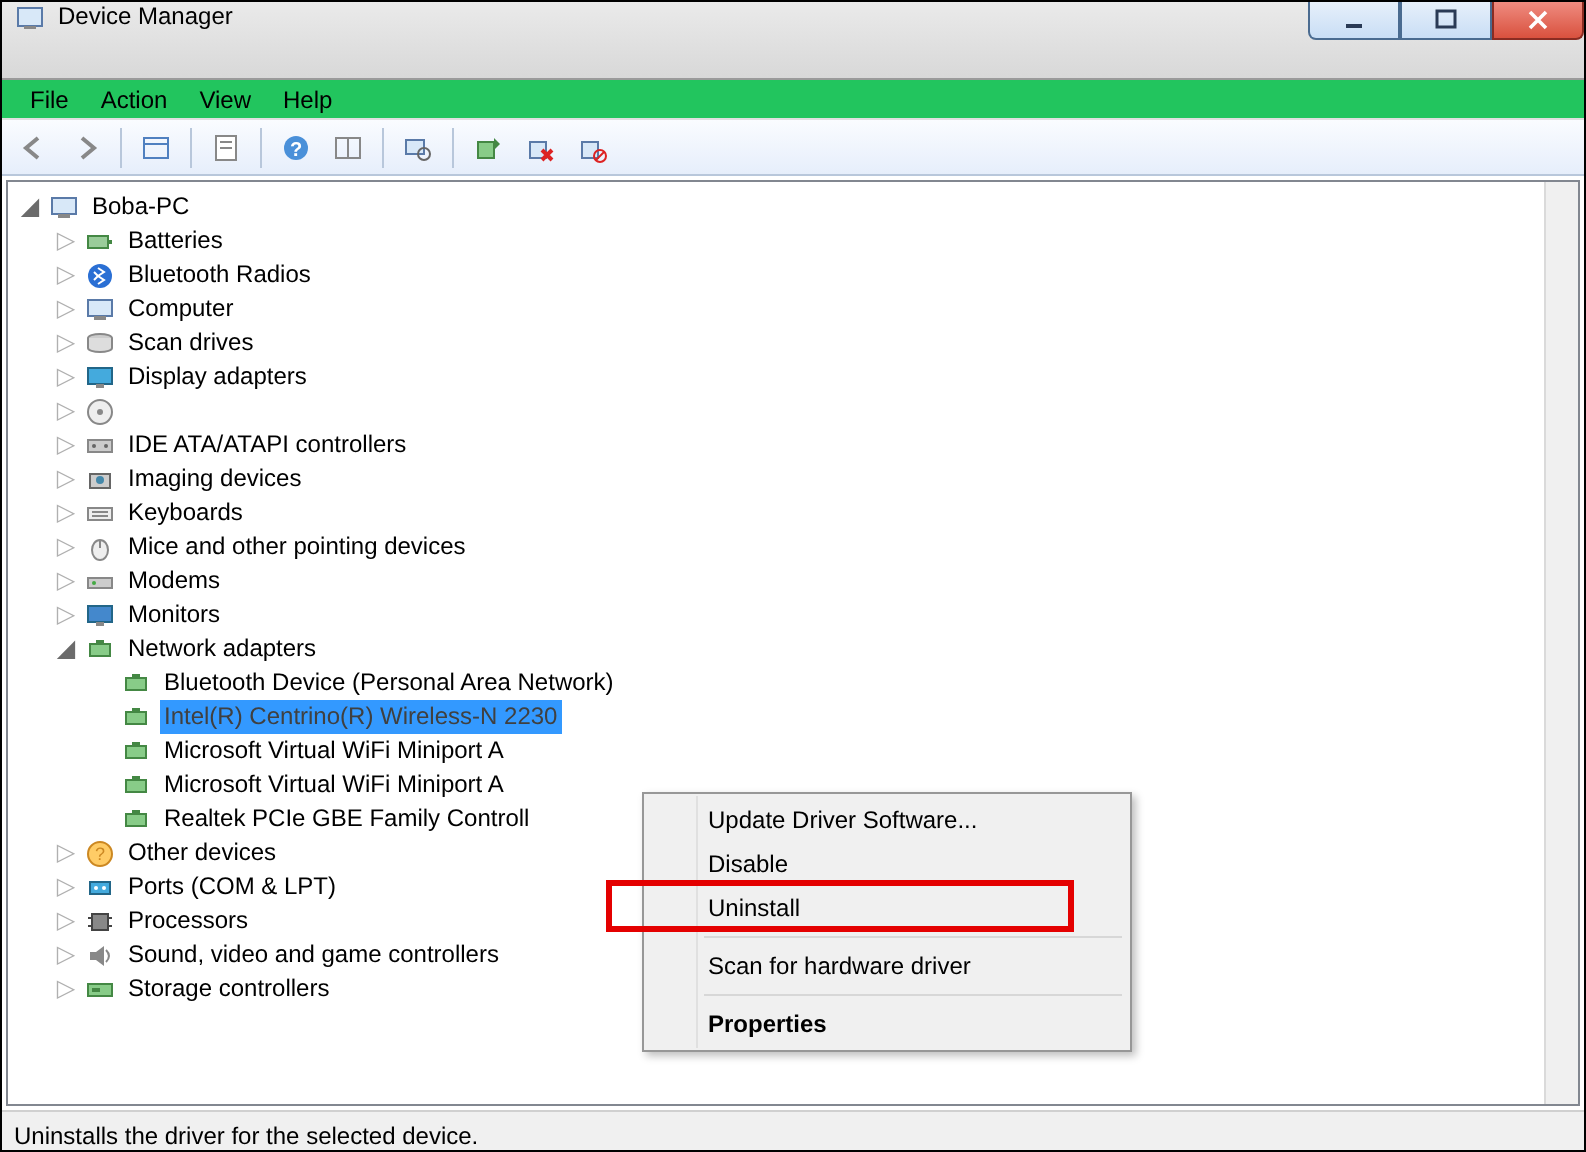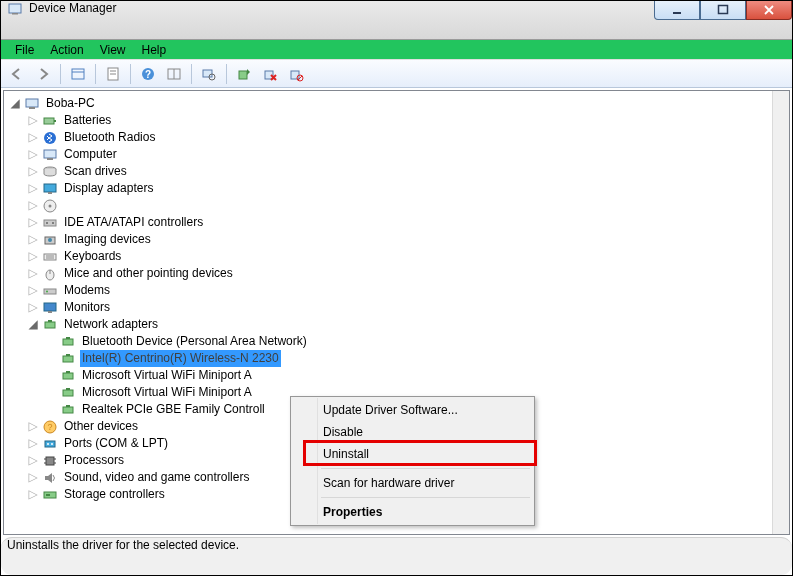--- a/index.html
+++ b/index.html
@@ -34,21 +34,21 @@
   .label { padding:0 2px; }
   .label.sel { background:#3399ff; color:#404040; }
   
   .ctxmenu { position:absolute; background:#f0f0f0; border:1px solid #979797; box-shadow:2px 2px 4px rgba(0,0,0,0.25); padding:2px; font-size:12px;}
   .ctxitem { padding:4px 40px 4px 30px; cursor:default; white-space:nowrap;}
   .ctxitem.bold { font-weight:bold;}
   .ctxsep { height:1px; background:#d7d7d7; margin:3px 2px 3px 28px;}
   .ctxgutter { position:absolute; left:1px; top:1px; bottom:1px; width:26px; background:#f0f0f0; border-right:1px solid #e0e0e0;}
   .redbox { position:absolute; border:3px solid #e40000; pointer-events:none;}
   
-  .statusbar { height:38px; border-top:1px solid #d0d0d0; background:#f0f0f0; display:flex; align-items:flex-start; padding-left:6px; font-size:12px;border-radius:11px;}
+  .statusbar { height:20px; border-top:1px solid #d0d0d0; background:#f0f0f0; display:flex; align-items:flex-end; padding-left:6px; font-size:12px;}
 </style>
 </head>
 <body>
 
 <div class="window">
 
   <div class="titlebar">
     <span class="icon">
       <svg width="14" height="14" viewBox="0 0 14 14">
           <rect x="1" y="2" width="12" height="9" fill="#d8e8f8" stroke="#5a7aa8"></rect>
@@ -447,21 +447,21 @@
                   </span>
                   <span class="label">Storage controllers</span>
                 </div>
               </li>
             </ul>
         </li>
       </ul>
     </div>
     <div class="scrollbar"></div>
 
-    <div class="ctxmenu" style="left:286px; top:305px; width:245px;">
+    <div class="ctxmenu" style="left:317px; top:305px; width:245px;">
       <div class="ctxgutter"></div>
       <div class="ctxitem">Update Driver Software...</div>
       <div class="ctxitem">Disable</div>
       <div class="ctxitem">Uninstall</div>
       <div class="ctxsep"></div>
       <div class="ctxitem">Scan for hardware driver</div>
       <div class="ctxsep"></div>
       <div class="ctxitem bold">Properties</div>
     </div>
     <div class="redbox" style="left:299px; top:349px; width:234px; height:26px;"></div>

